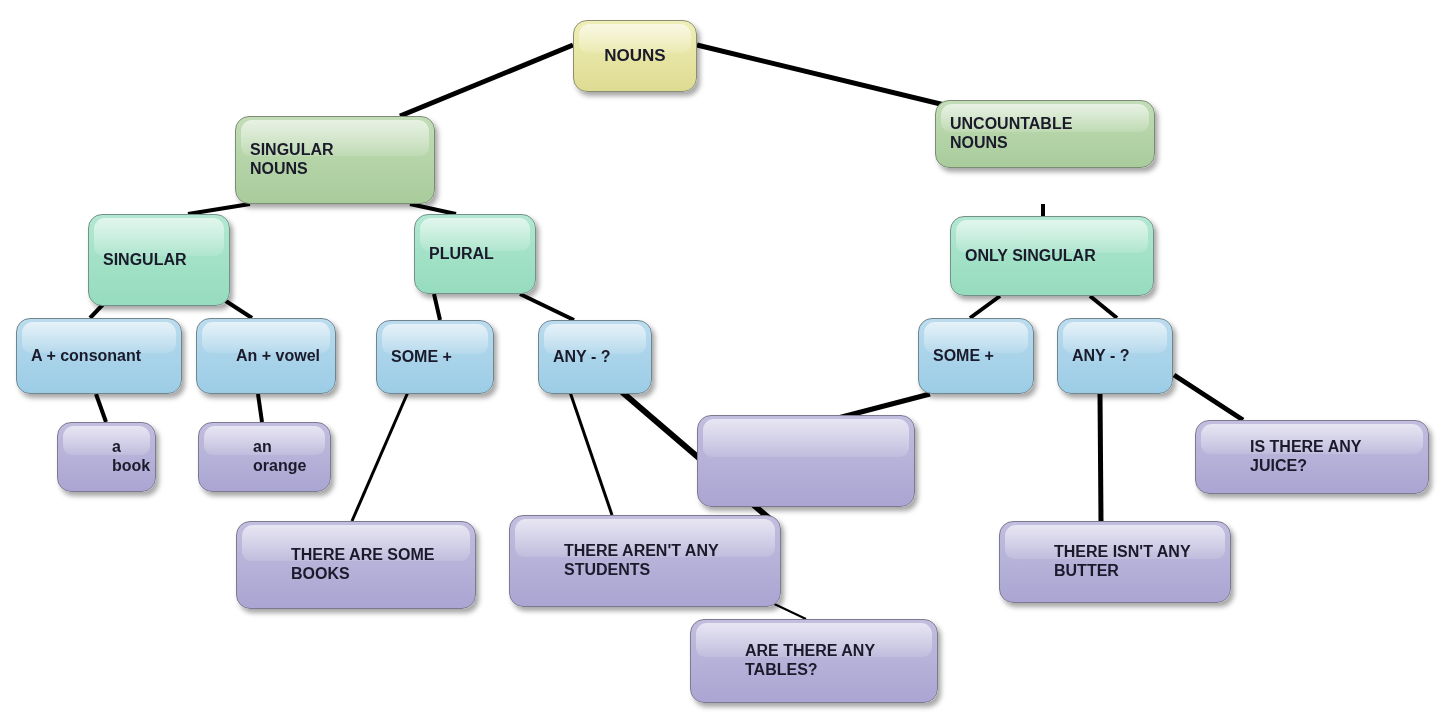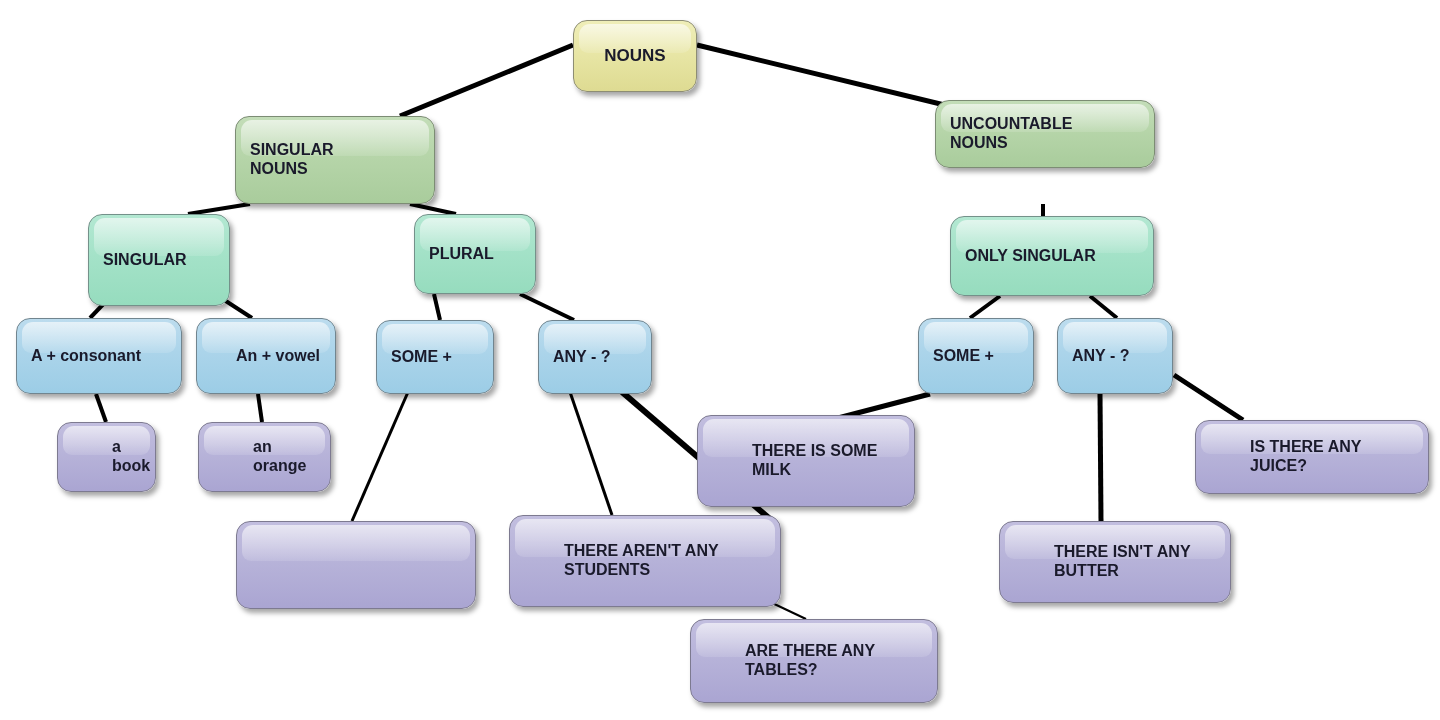--- a/index.html
+++ b/index.html
@@ -163,35 +163,35 @@
       <div class="node c-purple" style="left: 57px; top: 422px; width: 99px; height: 70px;">
         <div class="gloss"></div>
         <div class="label fs-16">a book</div>
       </div>
       <div class="node c-purple" style="left: 198px; top: 422px; width: 133px; height: 70px;">
         <div class="gloss"></div>
         <div class="label fs-16">an orange</div>
       </div>
       <div class="node c-purple" style="left: 236px; top: 521px; width: 240px; height: 88px;">
         <div class="gloss"></div>
+        <div class="label fs-16">THERE ARE SOME
+BOOKS</div>
       </div>
       <div class="node c-purple" style="left: 500px; top: 515px; width: 272px; height: 92px; margin-left: 9px;">
         <div class="gloss"></div>
         <div class="label fs-16">THERE AREN'T ANY
 STUDENTS</div>
       </div>
       <div class="node c-purple" style="left: 690px; top: 619px; width: 248px; height: 84px;">
         <div class="gloss"></div>
         <div class="label fs-16">ARE THERE ANY
 TABLES?</div>
       </div>
       <div class="node c-purple" style="left: 697px; top: 415px; width: 218px; height: 92px;">
         <div class="gloss"></div>
-        <div class="label fs-16">THERE IS SOME
-MILK</div>
       </div>
       <div class="node c-purple" style="left: 999px; top: 521px; width: 232px; height: 82px;">
         <div class="gloss"></div>
         <div class="label fs-16">THERE ISN'T ANY
 BUTTER</div>
       </div>
       <div class="node c-purple" style="left: 1195px; top: 420px; width: 234px; height: 74px;">
         <div class="gloss"></div>
         <div class="label fs-16">IS THERE ANY JUICE?</div>
       </div>

